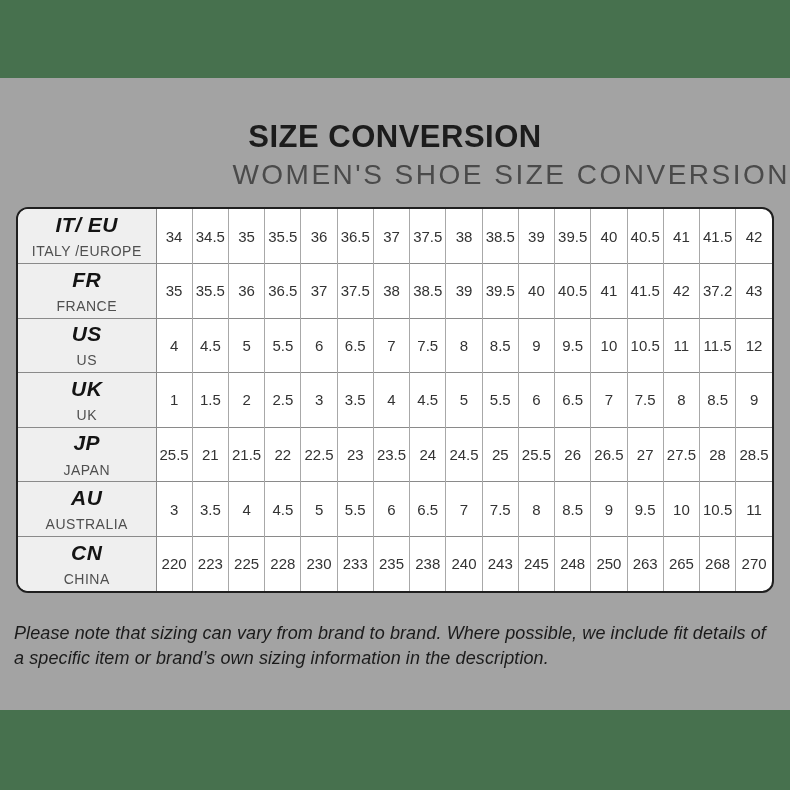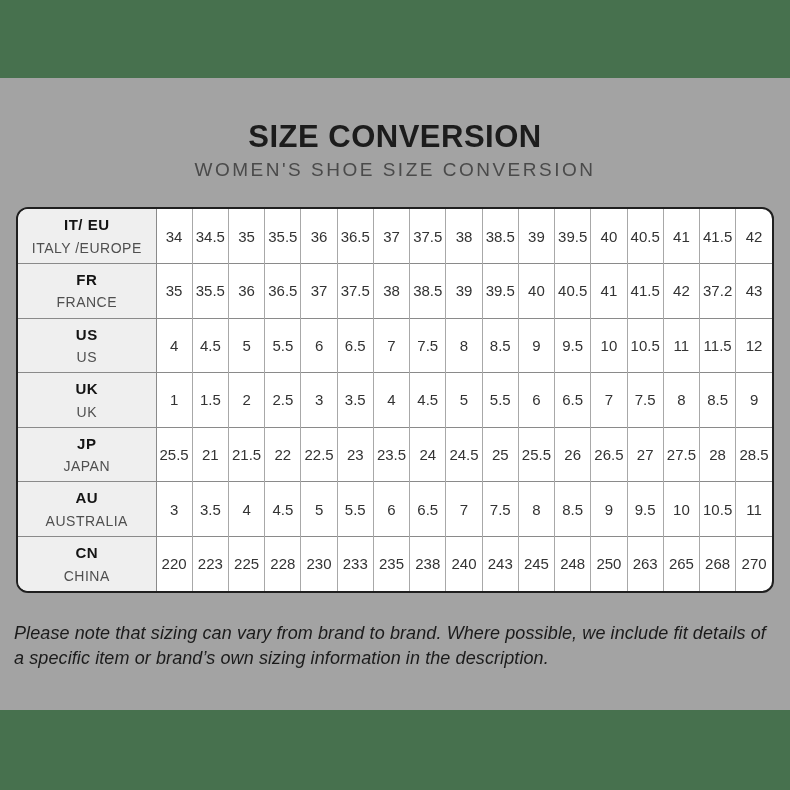--- a/index.html
+++ b/index.html
@@ -24,22 +24,22 @@
     top: 119px; left: 0; width: 790px;
     text-align: center;
     font-size: 31px;
     font-weight: bold;
     letter-spacing: 0.5px;
     color: #1c1c1c;
   }
   .page-subtitle {
     position: absolute;
     top: 159px; left: 0; width: 790px;
-    text-align: center;
-    font-size: 19px;
+    text-align: right;
+    font-size: 28px;
     font-weight: normal;
     letter-spacing: 2.5px;
     color: #4a4a4a;
   }
 
   .table-wrap {
     position: absolute;
     top: 207px; left: 16px;
     width: 758px; height: 386px;
     border: 2px solid #1f1f1f;
@@ -57,24 +57,25 @@
     vertical-align: middle;
     height: 53px;
   }
   td.code-cell {
     width: 138px;
     background: #EFEFEF;
     border-right: 1px solid #8a8a8a;
     line-height: 1.15;
   }
   td.code-cell .code {
-    font-size: 15px;
+    font-size: 21px;
     font-weight: bold;
     color: #141414;
     letter-spacing: 0.5px;
+    font-style: italic;
   }
   td.code-cell .region {
     font-size: 14px;
     color: #4f4f4f;
     letter-spacing: 0.5px;
     margin-top: 6px;
   }
   td.val-cell {
     font-size: 15px;
     color: #333333;

